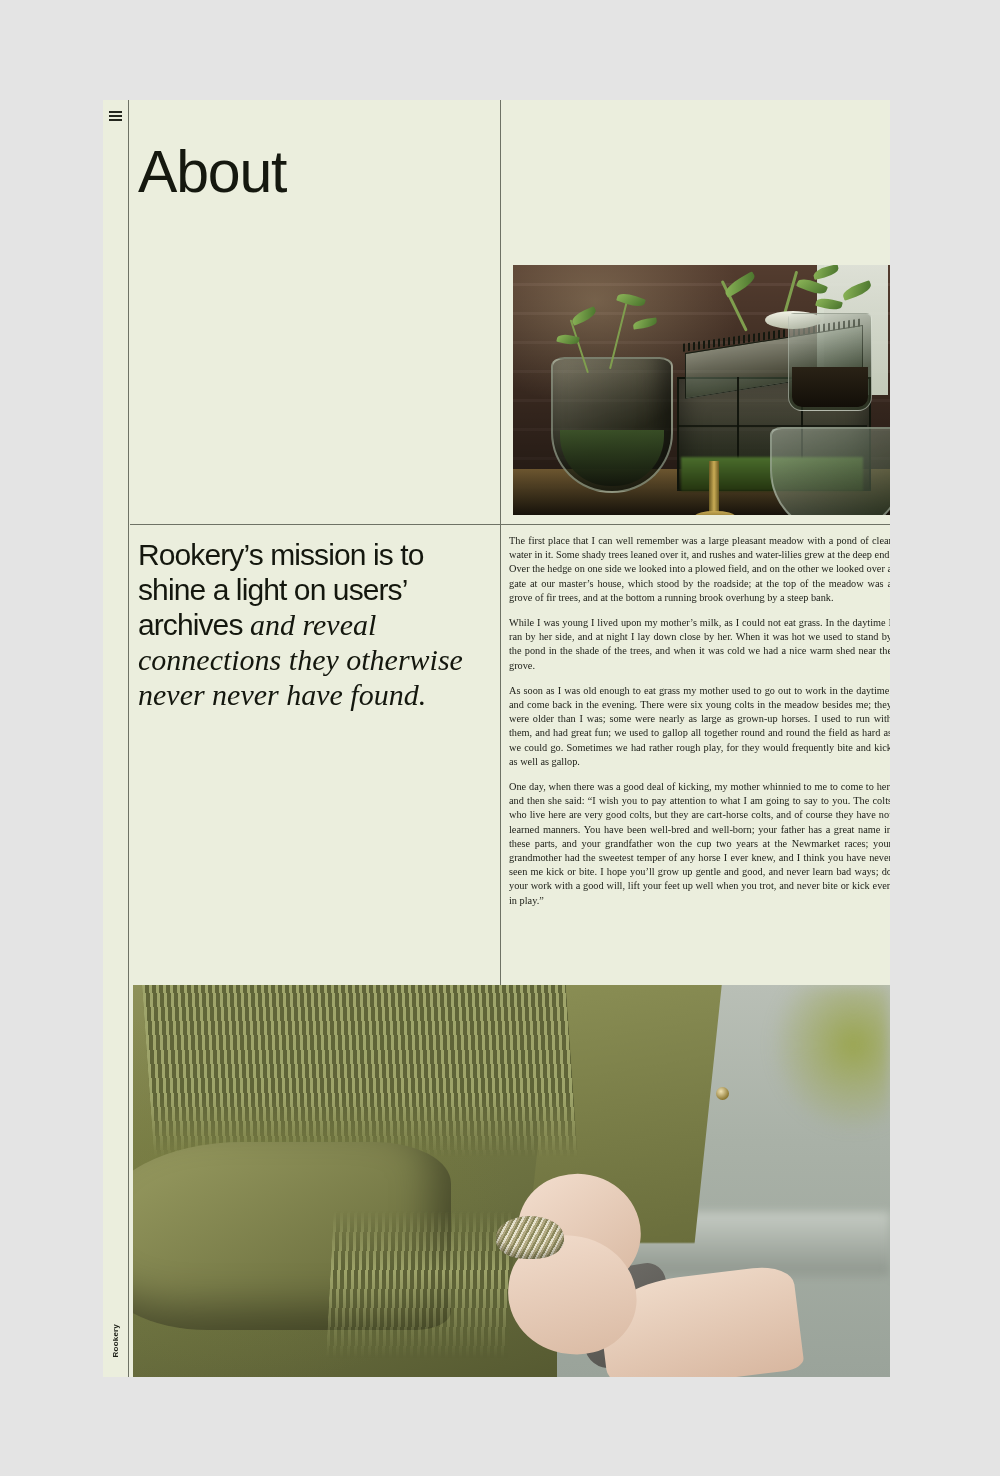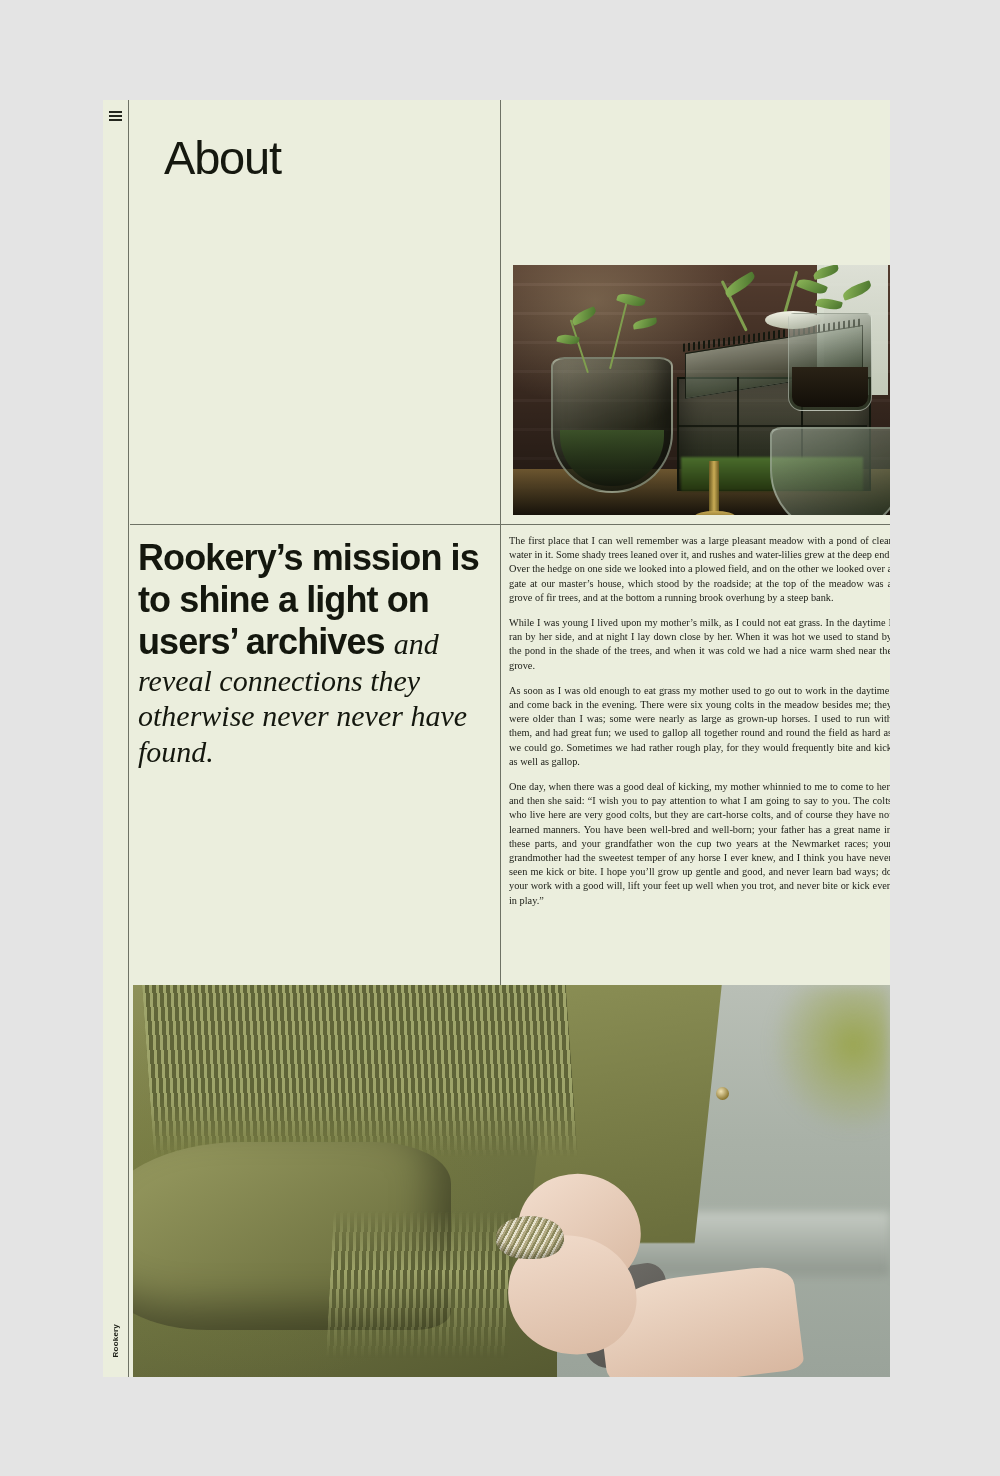--- a/index.html
+++ b/index.html
@@ -81,27 +81,26 @@
   #header-band {
     position: relative;
     height: 425px;
     border-bottom: 1px solid #6e7265;
     box-sizing: border-box;
   }
   #page-title {
     position: absolute;
     left: 8px;
     top: 2px;
-    font-size: 47px;
+    font-size: 59px;
     font-weight: 400;
     letter-spacing: -1.2px;
     color: #15180f;
     line-height: 1.05;
     white-space: nowrap;
-    margin-left: 26px;
   }
   
   #header-vrule {
     position: absolute;
     left: 370px;
     top: 0;
     bottom: 0;
     width: 1px;
     background: #6e7265;
   }
@@ -131,22 +130,22 @@
     background: #6e7265;
   }
   #mission {
     position: absolute;
     left: 8px;
     top: 12px;
     width: 344px;
     color: #14170e;
   }
   #mission .lead {
-    font-size: 36px;
-    font-weight: 700;
+    font-size: 30px;
+    font-weight: 400;
     letter-spacing: -0.9px;
     line-height: 1.17;
     display: inline;
   }
   #mission .tail {
     font-family: "Liberation Serif", serif;
     font-style: italic;
     font-size: 30px;
     font-weight: 400;
     letter-spacing: 0px;

